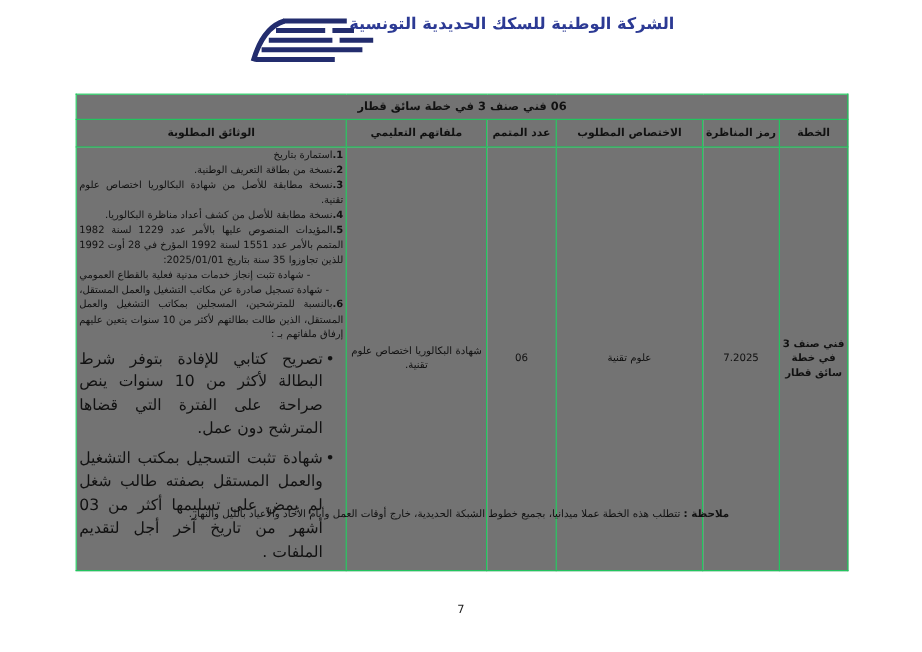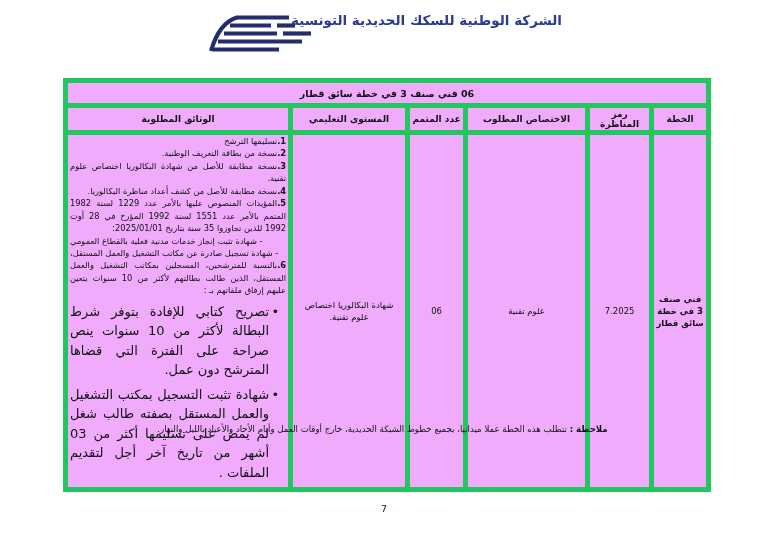--- a/index.html
+++ b/index.html
@@ -10,21 +10,21 @@
   
   .logo{position:absolute;left:203px;top:10px;width:114px;height:47px}
   .brand{position:absolute;left:322px;top:12px;width:240px}
   .brand-ar{font-size:13.5px;font-weight:bold;color:var(--brand_blue);direction:rtl;text-align:center;white-space:nowrap}
   .brand-fr{font-size:8px;font-weight:bold;color:var(--brand_navy);margin-top:3px;white-space:nowrap;letter-spacing:.1px}
   
   table.doc-table{
     position:absolute;left:63px;top:78px;width:643px;
     border-collapse:collapse;direction:rtl;table-layout:fixed;
   }
-  .doc-table td,.doc-table th{border:5px solid #22c55e;padding:0 2px;background:#f0abfc}
+  .doc-table td,.doc-table th{border:1px solid #22c55e;padding:0 2px;background:#737373}
   .title-row td{height:20px;text-align:center;font-weight:bold;font-size:9.5px}
   .head-row th{height:22px;font-weight:bold;font-size:9px}
   .body-row td{vertical-align:middle;text-align:center;font-size:8.5px;height:289px;line-height:1.45}
   .cell-plan{font-weight:bold;padding:0 6px}
   .cell-edu{padding:0 10px}
   .cell-docs{vertical-align:top !important;text-align:right;padding:3px 5px 3px 3px}
   .doc-item{font-size:8.3px;line-height:1.5;text-align:justify;direction:rtl}
   .doc-item b{font-weight:bold}
   .dash-item{font-size:8.3px;line-height:1.5;padding-right:5px;text-align:left;direction:rtl}
   .bullet-item{position:relative;font-size:13px;line-height:1.5;padding-right:17px;margin:5px 0;text-align:justify;direction:rtl}
@@ -66,31 +66,31 @@
   </colgroup>
   <tbody>
       <tr class="title-row">
     <td colspan="6">06  فني صنف 3  في خطة سائق قطار</td>
   </tr>
   <tr class="head-row">
     <th>الخطة</th>
     <th>رمز المناظرة</th>
     <th>الاختصاص المطلوب</th>
     <th>عدد المتمم</th>
-    <th>المستوى التعليمي</th>
+    <th>ملفاتهم التعليمي</th>
     <th>الوثائق المطلوبة</th>
   </tr>
   <tr class="body-row">
     <td class="cell-plan">فني صنف 3 في خطة سائق قطار</td>
     <td>7.2025</td>
     <td>علوم تقنية</td>
     <td>06</td>
     <td class="cell-edu">شهادة البكالوريا اختصاص علوم تقنية.</td>
     <td class="cell-docs">
-      <div class="doc-item"><b>1.</b><span>تسليمها الترشح</span></div>
+      <div class="doc-item"><b>1.</b><span>استمارة بتاريخ</span></div>
       <div class="doc-item"><b>2.</b><span>نسخة من بطاقة التعريف الوطنية.</span></div>
       <div class="doc-item"><b>3.</b><span>نسخة مطابقة للأصل من شهادة البكالوريا اختصاص علوم تقنية.</span></div>
       <div class="doc-item"><b>4.</b><span>نسخة مطابقة للأصل من كشف أعداد مناظرة البكالوريا.</span></div>
       <div class="doc-item"><b>5.</b><span>المؤيدات المنصوص عليها بالأمر عدد 1229 لسنة 1982 المتمم بالأمر عدد 1551 لسنة 1992 المؤرخ في 28 أوت 1992 للذين تجاوزوا 35 سنة بتاريخ 2025/01/01:</span></div>
       <div class="dash-item">- شهادة تثبت إنجاز خدمات مدنية فعلية بالقطاع العمومي</div>
       <div class="dash-item">- شهادة تسجيل صادرة عن مكاتب التشغيل والعمل المستقل،</div>
       <div class="doc-item"><b>6.</b><span>بالنسبة للمترشحين، المسجلين بمكاتب التشغيل والعمل المستقل، الذين طالت بطالتهم لأكثر من 10 سنوات يتعين عليهم إرفاق ملفاتهم بـ :</span></div>
       <div class="bullet-item">تصريح كتابي للإفادة بتوفر شرط البطالة لأكثر من 10 سنوات ينص صراحة على الفترة التي قضاها المترشح دون عمل.</div>
       <div class="bullet-item">شهادة تثبت التسجيل بمكتب التشغيل والعمل المستقل بصفته طالب شغل لم يمض على تسليمها أكثر من 03 أشهر من تاريخ آخر أجل لتقديم الملفات .</div>
     </td>

